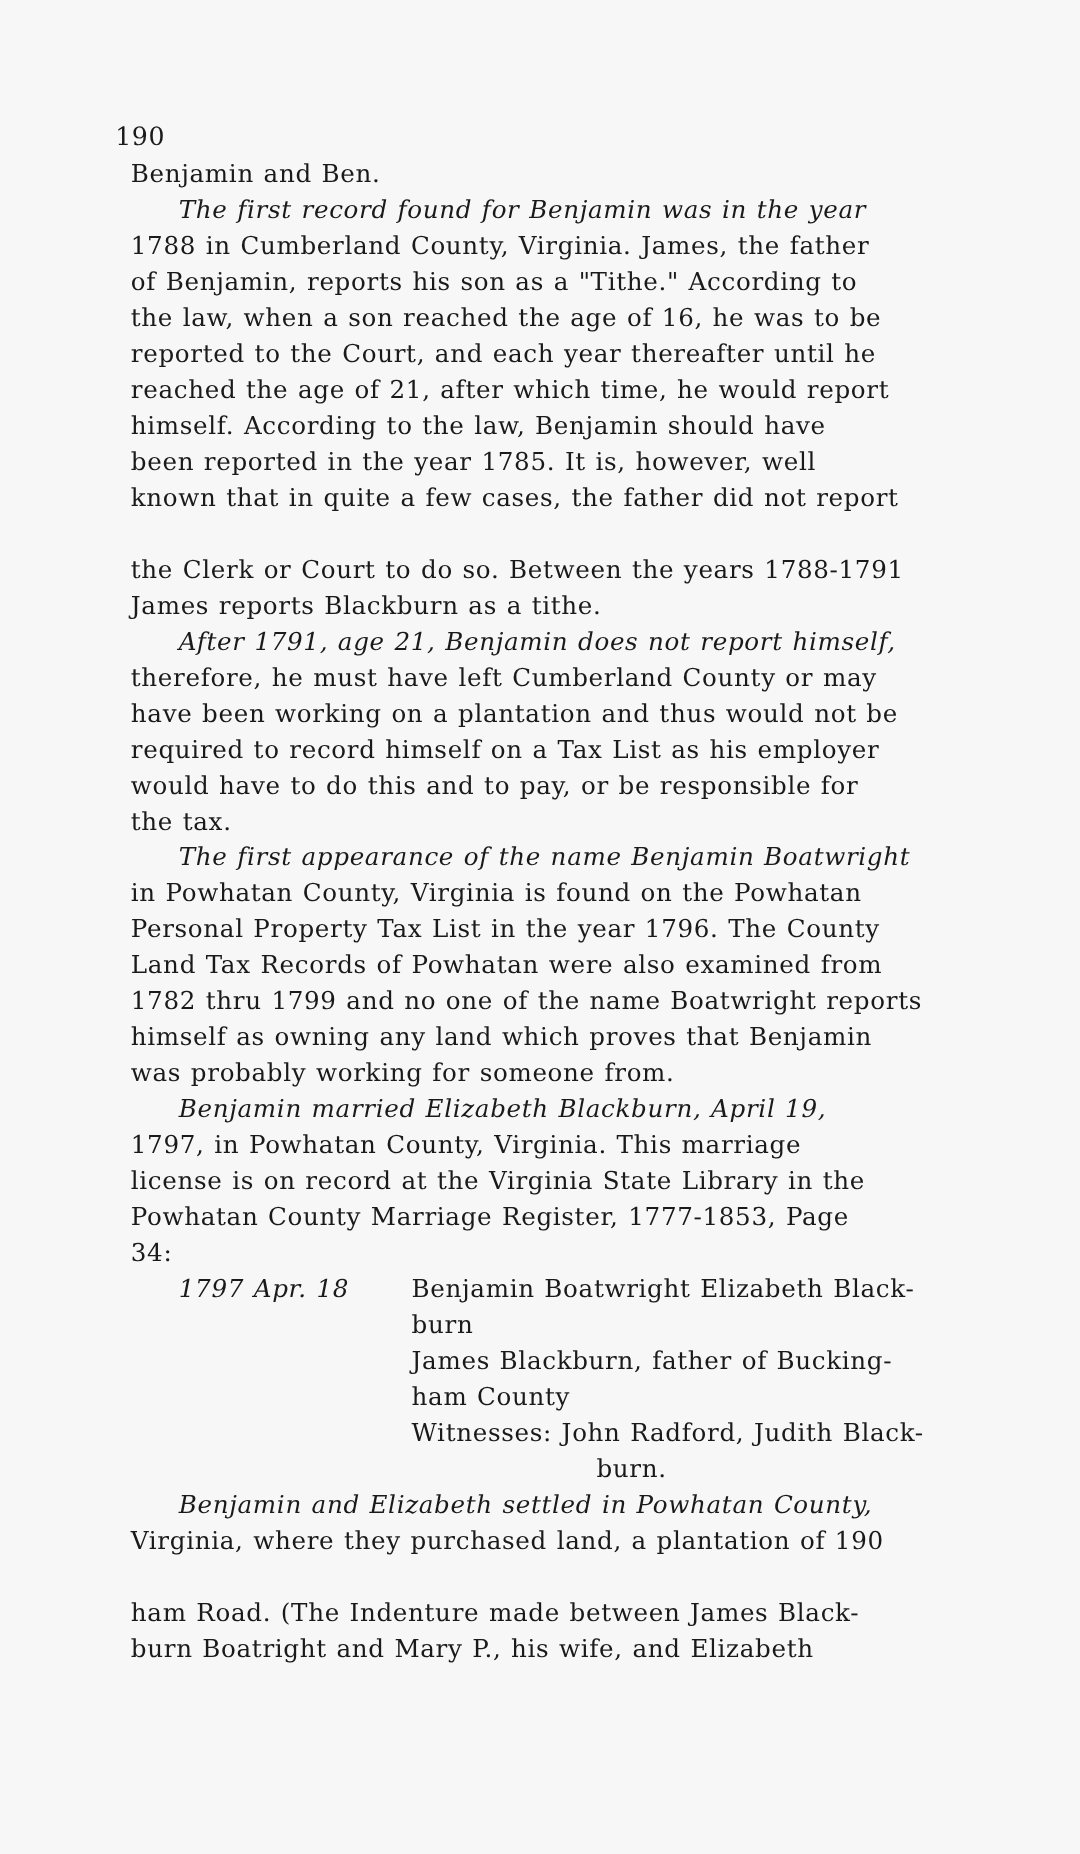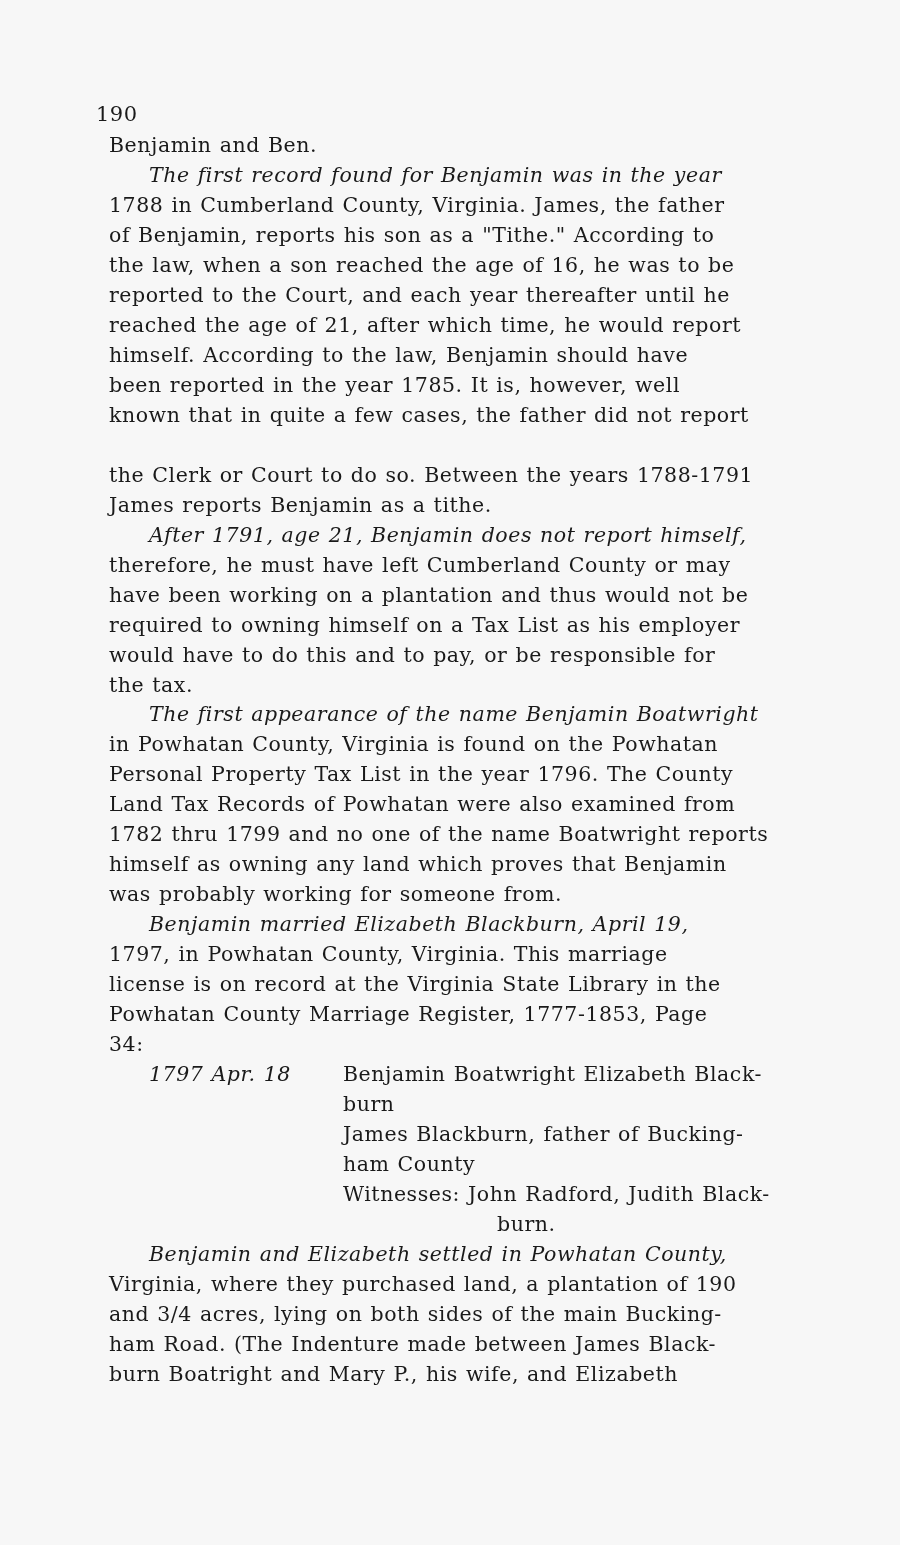--- a/index.html
+++ b/index.html
@@ -53,26 +53,26 @@
   <div class="line l-indent" style="top:162px">The first record found for Benjamin was in the year</div>
   <div class="line l-left" style="top:192px">1788 in Cumberland County, Virginia. James, the father</div>
   <div class="line l-left" style="top:222px">of Benjamin, reports his son as a "Tithe." According to</div>
   <div class="line l-left" style="top:252px">the law, when a son reached the age of 16, he was to be</div>
   <div class="line l-left" style="top:282px">reported to the Court, and each year thereafter until he</div>
   <div class="line l-left" style="top:312px">reached the age of 21, after which time, he would report</div>
   <div class="line l-left" style="top:342px">himself. According to the law, Benjamin should have</div>
   <div class="line l-left" style="top:372px">been reported in the year 1785. It is, however, well</div>
   <div class="line l-left" style="top:402px">known that in quite a few cases, the father did not report</div>
   <div class="line l-left" style="top:462px">the Clerk or Court to do so. Between the years 1788-1791</div>
-  <div class="line l-left" style="top:492px">James reports Benjamin as a tithe.</div>
+  <div class="line l-left" style="top:492px">James reports Blackburn as a tithe.</div>
 
   <div class="line l-indent" style="top:522px">After 1791, age 21, Benjamin does not report himself,</div>
   <div class="line l-left" style="top:552px">therefore, he must have left Cumberland County or may</div>
   <div class="line l-left" style="top:582px">have been working on a plantation and thus would not be</div>
-  <div class="line l-left" style="top:612px">required to owning himself on a Tax List as his employer</div>
+  <div class="line l-left" style="top:612px">required to record himself on a Tax List as his employer</div>
   <div class="line l-left" style="top:642px">would have to do this and to pay, or be responsible for</div>
   <div class="line l-left" style="top:672px">the tax.</div>
 
   <div class="line l-indent" style="top:701px">The first appearance of the name Benjamin Boatwright</div>
   <div class="line l-left" style="top:731px">in Powhatan County, Virginia is found on the Powhatan</div>
   <div class="line l-left" style="top:761px">Personal Property Tax List in the year 1796. The County</div>
   <div class="line l-left" style="top:791px">Land Tax Records of Powhatan were also examined from</div>
   <div class="line l-left" style="top:821px">1782 thru 1799 and no one of the name Boatwright reports</div>
   <div class="line l-left" style="top:851px">himself as owning any land which proves that Benjamin</div>
   <div class="line l-left" style="top:881px">was probably working for someone from.</div>
@@ -88,17 +88,16 @@
     <div class="line l-entry" style="top:1061px">Benjamin Boatwright Elizabeth Black-</div>
     <div class="line l-entry" style="top:1091px">burn</div>
     <div class="line l-entry" style="top:1121px">James Blackburn, father of Bucking-</div>
     <div class="line l-entry" style="top:1151px">ham County</div>
     <div class="line l-entry" style="top:1181px">Witnesses: John Radford, Judith Black-</div>
     <div class="line l-cont" style="top:1211px">burn.</div>
   </div>
 
   <div class="line l-indent" style="top:1241px">Benjamin and Elizabeth settled in Powhatan County,</div>
   <div class="line l-left" style="top:1271px">Virginia, where they purchased land, a plantation of 190</div>
-  <div class="line l-left" style="top:1301px">and 3/4 acres, lying on both sides of the main Bucking-</div>
   <div class="line l-left" style="top:1331px">ham Road. (The Indenture made between James Black-</div>
   <div class="line l-left" style="top:1361px">burn Boatright and Mary P., his wife, and Elizabeth</div>
 
 </div>
 
 </body></html>

